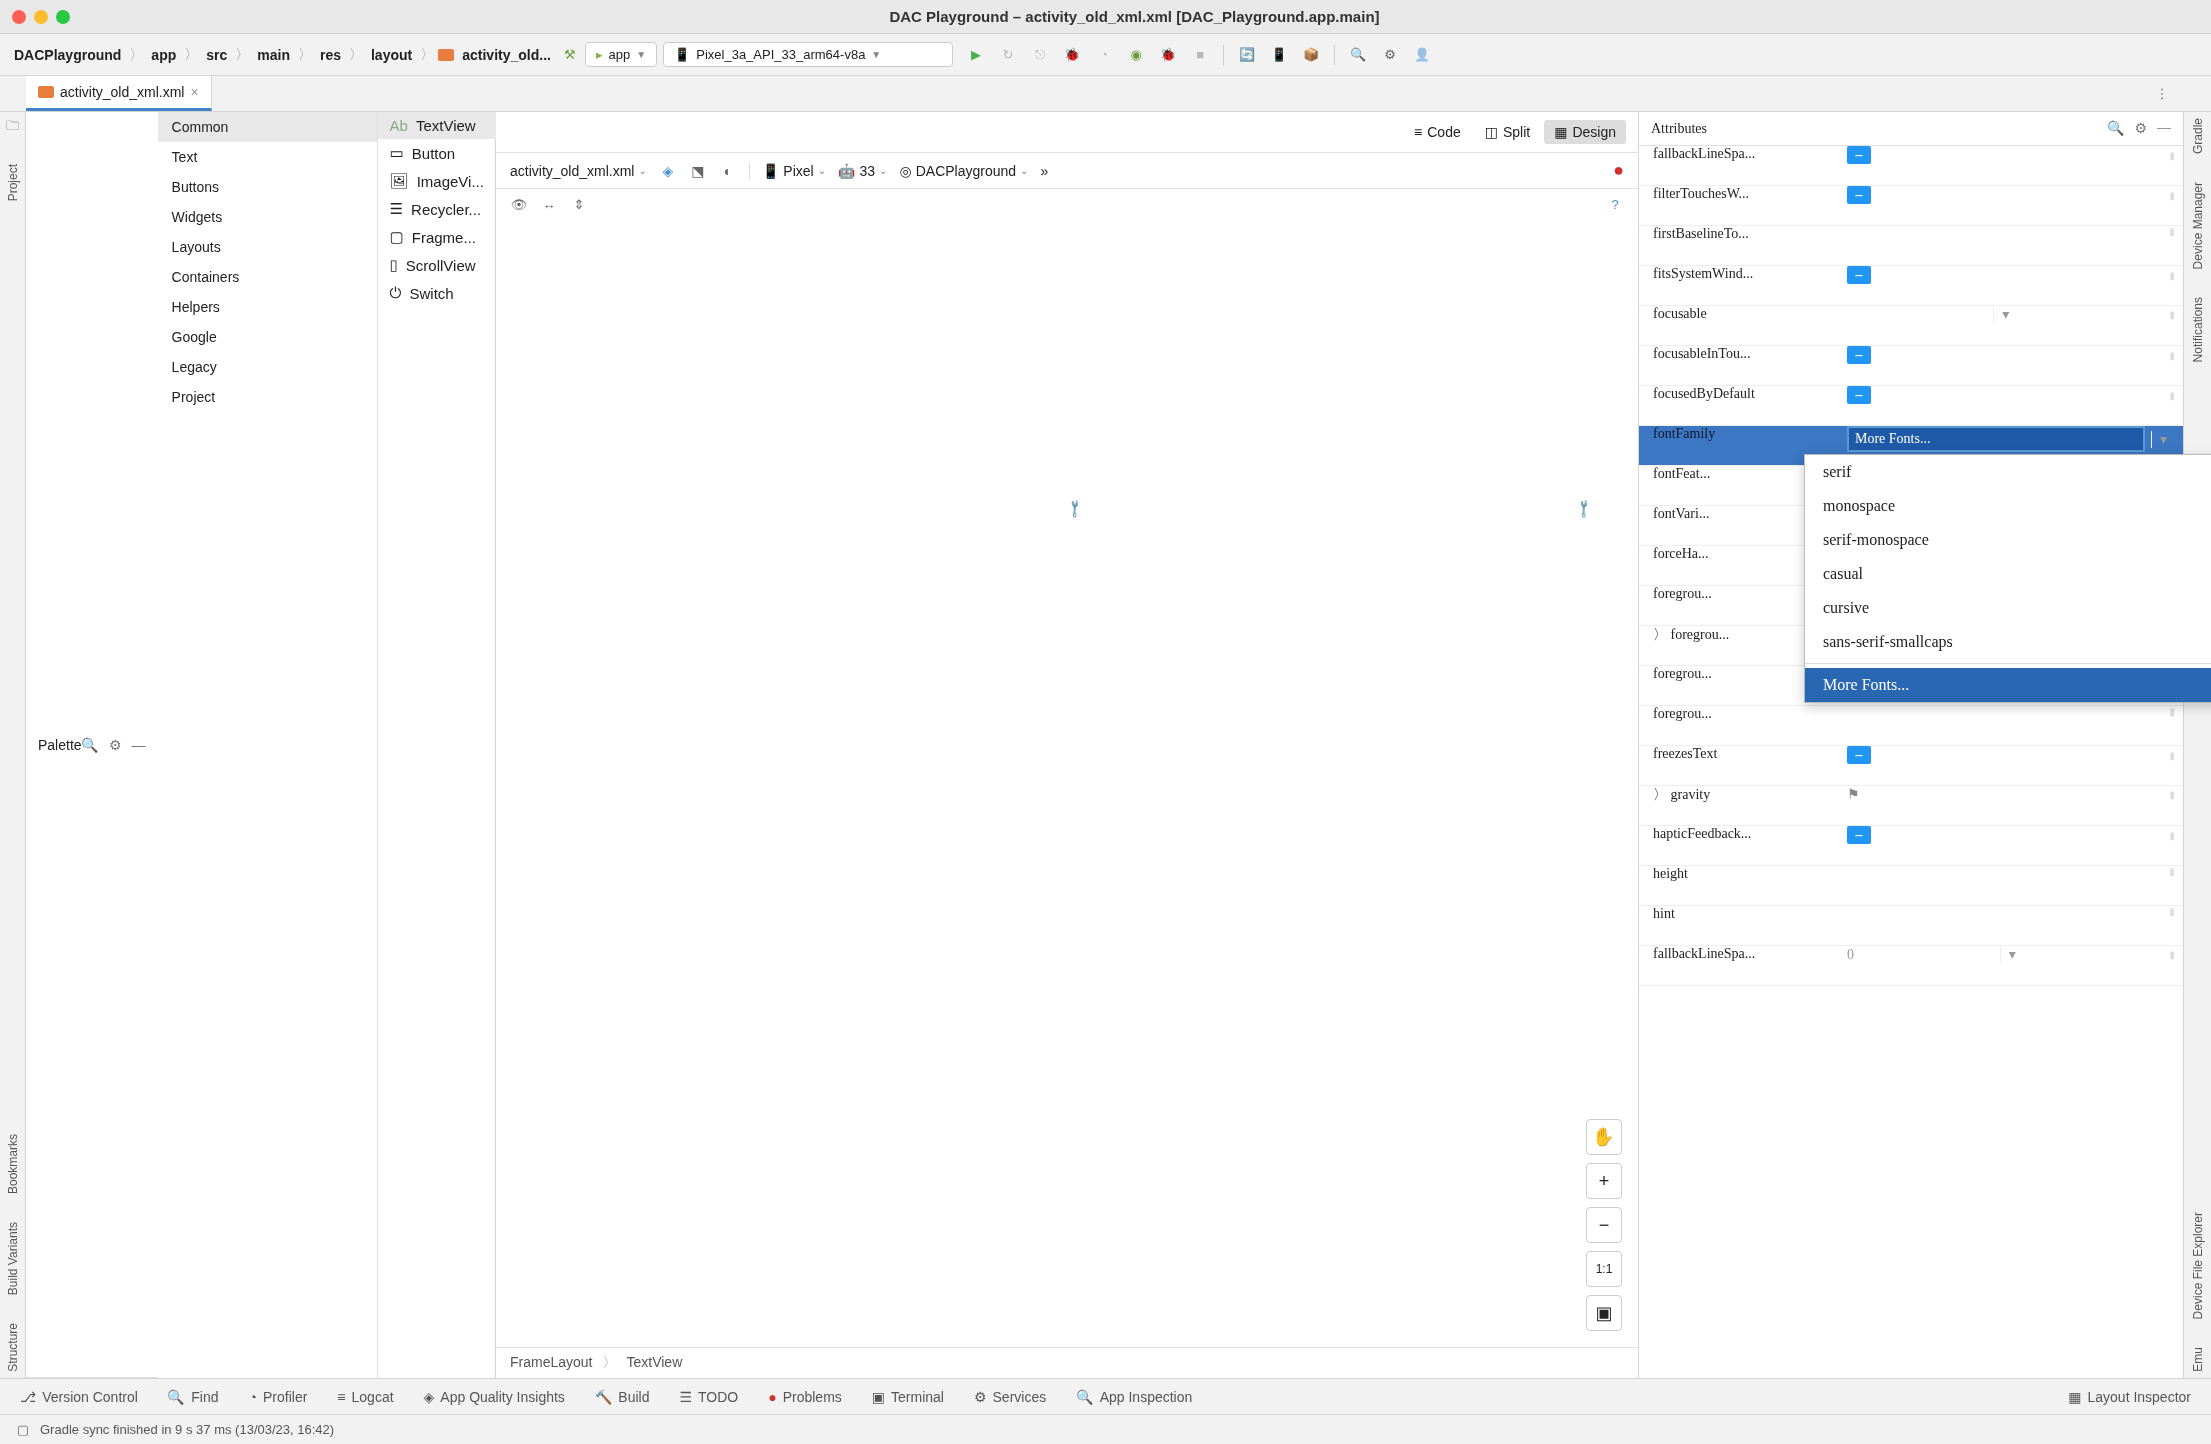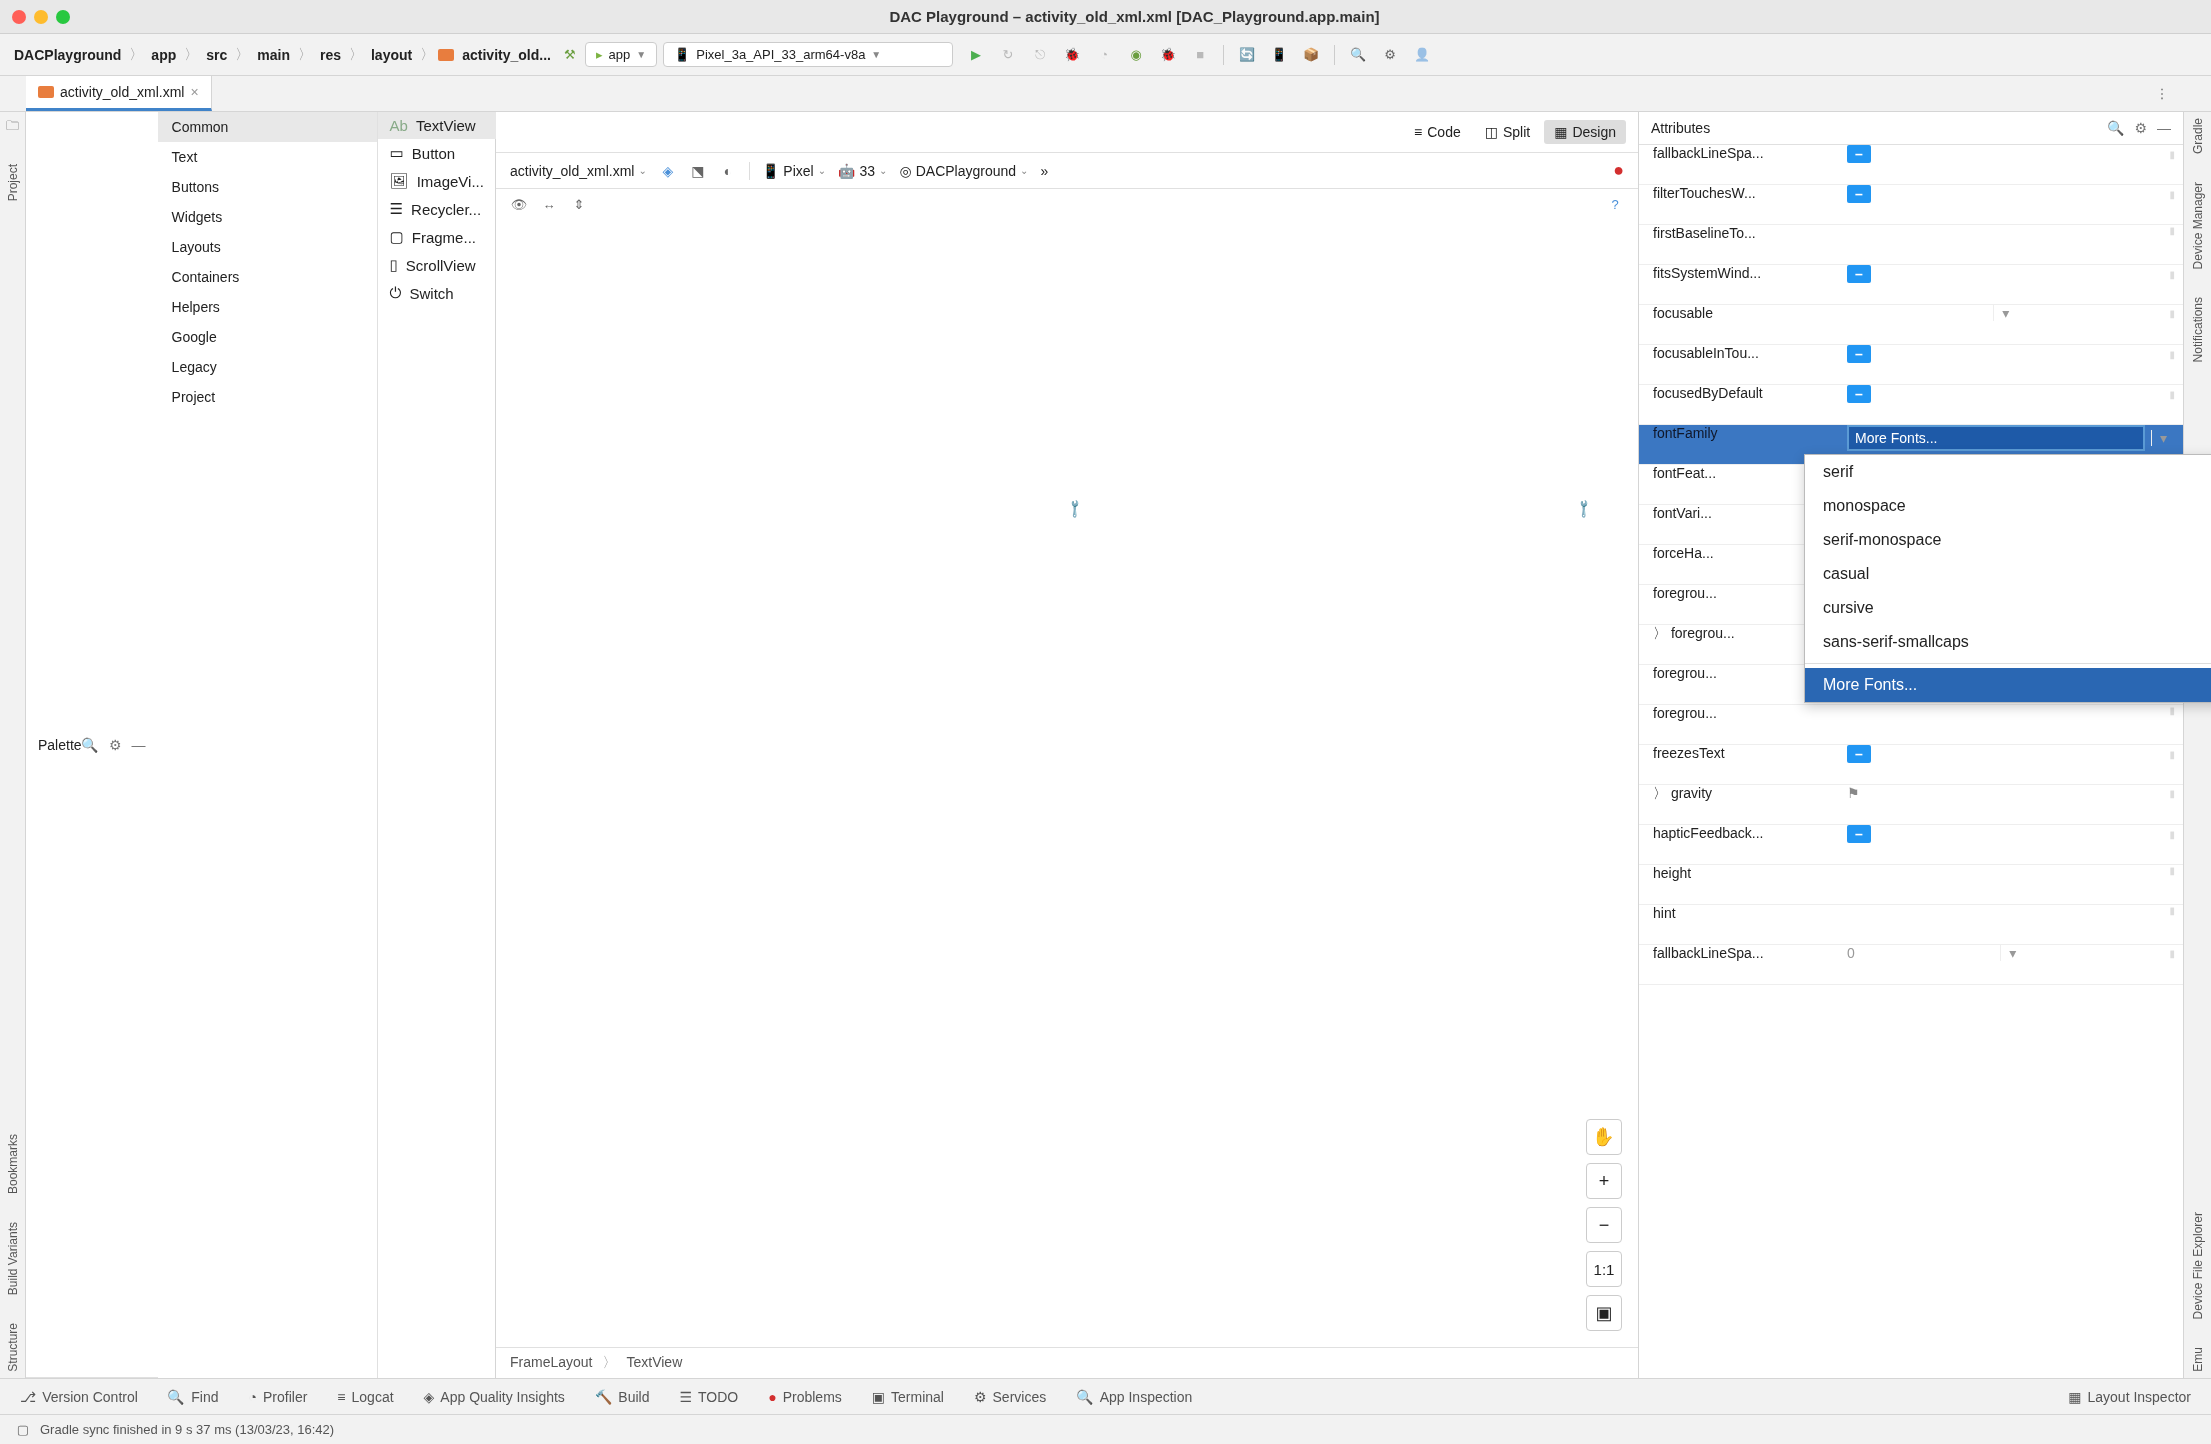--- a/index.html
+++ b/index.html
@@ -46,21 +46,21 @@
 .view-tab { padding: 4px 10px; display: flex; align-items: center; gap: 5px; font-size: 14px; }
 .view-tab.active { background: #ddd; border-radius: 3px; }
 .design-toolbar { display: flex; align-items: center; gap: 12px; padding: 7px 14px; border-bottom: 1px solid #e0e0e0; font-size: 14px; }
 .dt-item { display: flex; align-items: center; gap: 4px; cursor: pointer; }
 .chev { font-size: 10px; color: #888; }
 .design-sub { display: flex; align-items: center; gap: 12px; padding: 6px 14px; }
 .canvas-area { flex: 1; background: #fff; position: relative; }
 .float-controls { position: absolute; right: 16px; bottom: 16px; display: flex; flex-direction: column; gap: 8px; }
 .float-btn { width: 36px; height: 36px; border: 1px solid #ccc; border-radius: 4px; background: #fff; display: flex; align-items: center; justify-content: center; font-size: 18px; cursor: pointer; }
 .editor-footer { border-top: 1px solid #e0e0e0; padding: 6px 14px; font-size: 14px; display: flex; gap: 10px; color: #555; }
-.attributes-panel { width: 545px; background: #fff; border-left: 1px solid #d5d5d5; display: flex; flex-direction: column; position: relative; }
+.attributes-panel { width: 545px; background: #fff; border-left: 1px solid #d5d5d5; display: flex; flex-direction: column; position: relative; font-family: Liberation Serif, serif; }
 .attr-id-row { display: flex; justify-content: space-between; padding: 8px 14px; border-bottom: 1px solid #e0e0e0; font-size: 15px; color: #888; }
 .attr-body { flex: 1; overflow-y: hidden; }
 .attr-row { display: flex; align-items: flex-start; border-bottom: 1px solid #eee; height: 40px; font-size: 14px; }
 .attr-name { width: 200px; padding: 0 14px; white-space: nowrap; overflow: hidden; text-overflow: ellipsis; }
 .attr-val { flex: 1; padding: 0 8px; display: flex; align-items: center; gap: 6px; }
 .attr-row.selected { background: #3b77c2; color: #fff; }
 .attr-row.selected .attr-name { color: #0f172a; }
 .bool-chip { width: 24px; height: 18px; background: #2196f3; border-radius: 2px; display: flex; align-items: center; justify-content: center; color: #fff; font-size: 14px; font-weight: bold; }
 .flag-chip { color: #888; }
 .dd-arrow { margin-left: auto; color: #999; padding: 0 8px; border-left: 1px solid #eee; height: 100%; display: flex; align-items: center; }
@@ -283,21 +283,21 @@
       <span style="flex:1"></span>
       <span class="icon" style="color:#4a90d9">?</span>
     </div>
     <div class="canvas-area">
       <span class="wrench" style="position:absolute;left:50%;top:25%;color:#888">🔧</span>
       <span class="wrench" style="position:absolute;right:4%;top:25%;color:#888">🔧</span>
       <div class="float-controls">
         <div class="float-btn">✋</div>
         <div class="float-btn">+</div>
         <div class="float-btn">−</div>
-        <div class="float-btn" style="font-size:15px">1:1</div>
+        <div class="float-btn" style="font-size:12px">1:1</div>
         <div class="float-btn">▣</div>
       </div>
     </div>
     <div class="editor-footer">
       <span>FrameLayout</span>
       <span class="crumb-sep">〉</span>
       <span>TextView</span>
     </div>
   </div>
 

